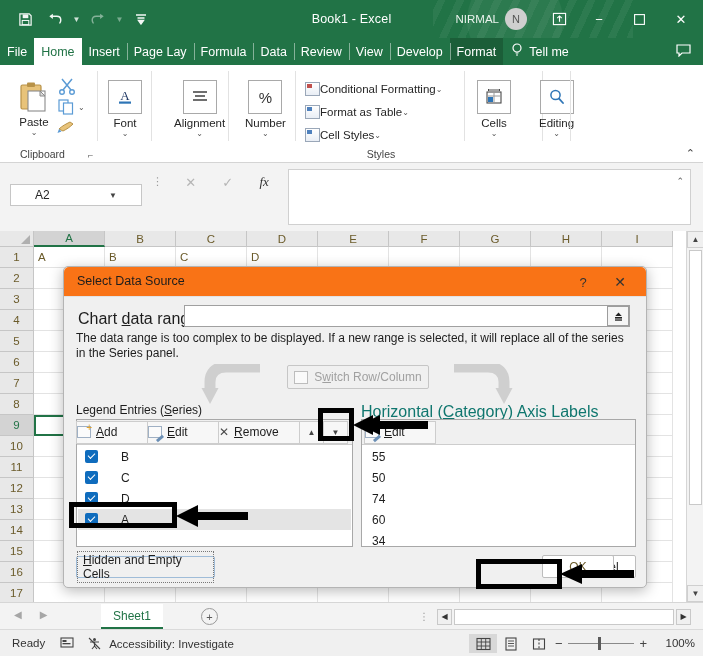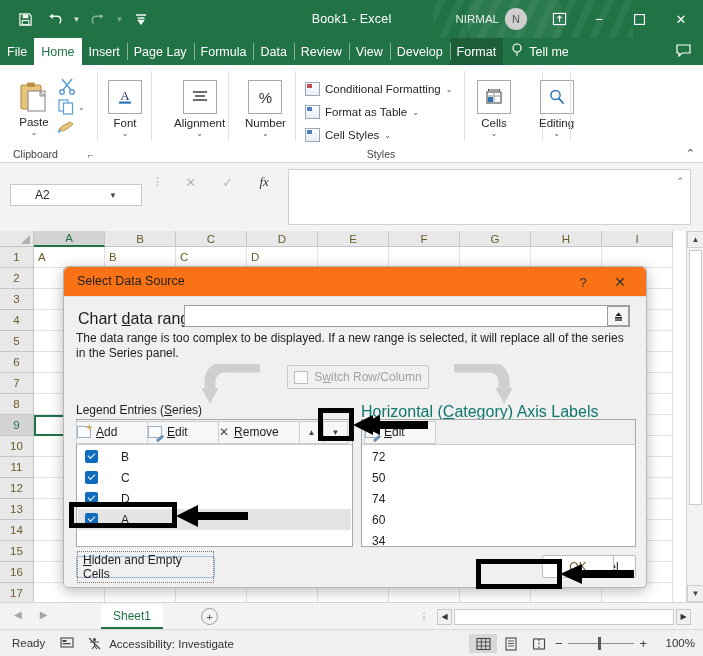--- a/index.html
+++ b/index.html
@@ -50,21 +50,21 @@
   .ribbon{position:absolute; left:0; top:65px; width:703px; height:98px; background:#ffffff;
     border-bottom:1px solid #d4d4d4;}
   .grp{position:absolute; top:0; height:98px;}
   .grp-label{position:absolute; bottom:3px; width:100%; text-align:center; font-size:10.5px; color:#444;}
   .grp-sep{position:absolute; top:6px; bottom:22px; width:1px; background:#e2e2e2;}
   .bigbtn{display:flex;flex-direction:column;align-items:center;}
   .bigbtn .box{width:34px;height:34px;border:1px solid #a9a9a9;display:flex;align-items:center;justify-content:center;
     background:#fff; color:#1f3864; font-size:16px;}
   .bigbtn .cap{font-size:11.5px;color:#262626;margin-top:3px;}
   .bigbtn .chev{font-size:8px;color:#555;line-height:8px;margin-top:1px;}
-  .styleitem{display:flex;align-items:center;gap:5px;font-size:11.5px;color:#262626;height:20px;}
+  .styleitem{display:flex;align-items:center;font-size:11.5px;color:#262626;height:20px;}
   .sq{width:15px;height:14px;border:1px solid #9aa7b8;background:linear-gradient(#fff,#e9eef5); position:relative;}
   .sq::after{content:"";position:absolute;left:1px;top:1px;width:5px;height:4px;background:#c0504d;}
   .sq.b::after{background:#4f81bd;}
   .mini-chev{font-size:8px;color:#555;}
   .collapse{position:absolute;right:8px;bottom:2px;font-size:11px;color:#444;}
   .dlg-launch{position:absolute; font-size:9px; color:#555;}
 
   
   .fbar{position:absolute; left:0; top:163px; width:703px; height:68px; background:#f3f3f3;}
   .namebox{position:absolute; left:10px; top:21px; width:132px; height:22px; background:#fff;
@@ -292,21 +292,21 @@
         <rect x="5.5" y="4" width="9" height="11" fill="#fff" stroke="#5b9bd5" stroke-width="1.2"></rect>
       </svg>
     </div>
     <span style="position:absolute;left:78px;top:38px;font-size:8px;color:#555;">⌄</span>
     <div style="position:absolute;left:57px;top:54px;">
       <svg width="19" height="16" viewBox="0 0 19 16">
         <path d="M2 10c3-3 7-5 11-7l3 2c-3 3-6 5-10 7z" fill="#e8c37a" stroke="#b89248" stroke-width="1"></path>
         <path d="M2 10l-1.5 4 4-1.5z" fill="#5b9bd5"></path>
       </svg>
     </div>
-    <div class="grp-label" style="text-align:center;left:13px;width:auto;">Clipboard</div>
+    <div class="grp-label" style="text-align:center;left:20px;width:auto;">Clipboard</div>
     <span class="dlg-launch" style="left:88px;bottom:3px;">⌐</span>
     <div class="grp-sep" style="right:0;"></div>
   </div>
 
   <div class="grp" style="left:99px;width:53px;">
     <div class="bigbtn" style="position:absolute;left:9px;top:15px;">
       <span class="box">
         <svg width="20" height="20" viewBox="0 0 20 20">
             <text x="10" y="13" font-size="13" text-anchor="middle" fill="#1f3864" font-family="Liberation Serif, serif">A</text>
             <rect x="4" y="14.5" width="12" height="2.2" fill="#2e75b6"></rect>
@@ -714,21 +714,21 @@
   </div>
 
   <div class="panel panelR">
     <div class="ptoolbar">
       <div class="tbtn editR">
         <span class="ic-edit"></span>
         <span><span class="u">E</span>dit</span>
       </div>
     </div>
     <div class="axlist" id="axlist">
-        <div class="axitem">72</div>
+        <div class="axitem">55</div>
         <div class="axitem">50</div>
         <div class="axitem">74</div>
         <div class="axitem">60</div>
         <div class="axitem">34</div>
       </div>
   </div>
 
   <div class="hidden-btn">
     <span class="inner"><span class="u">H</span>idden and Empty Cells</span>
   </div>

